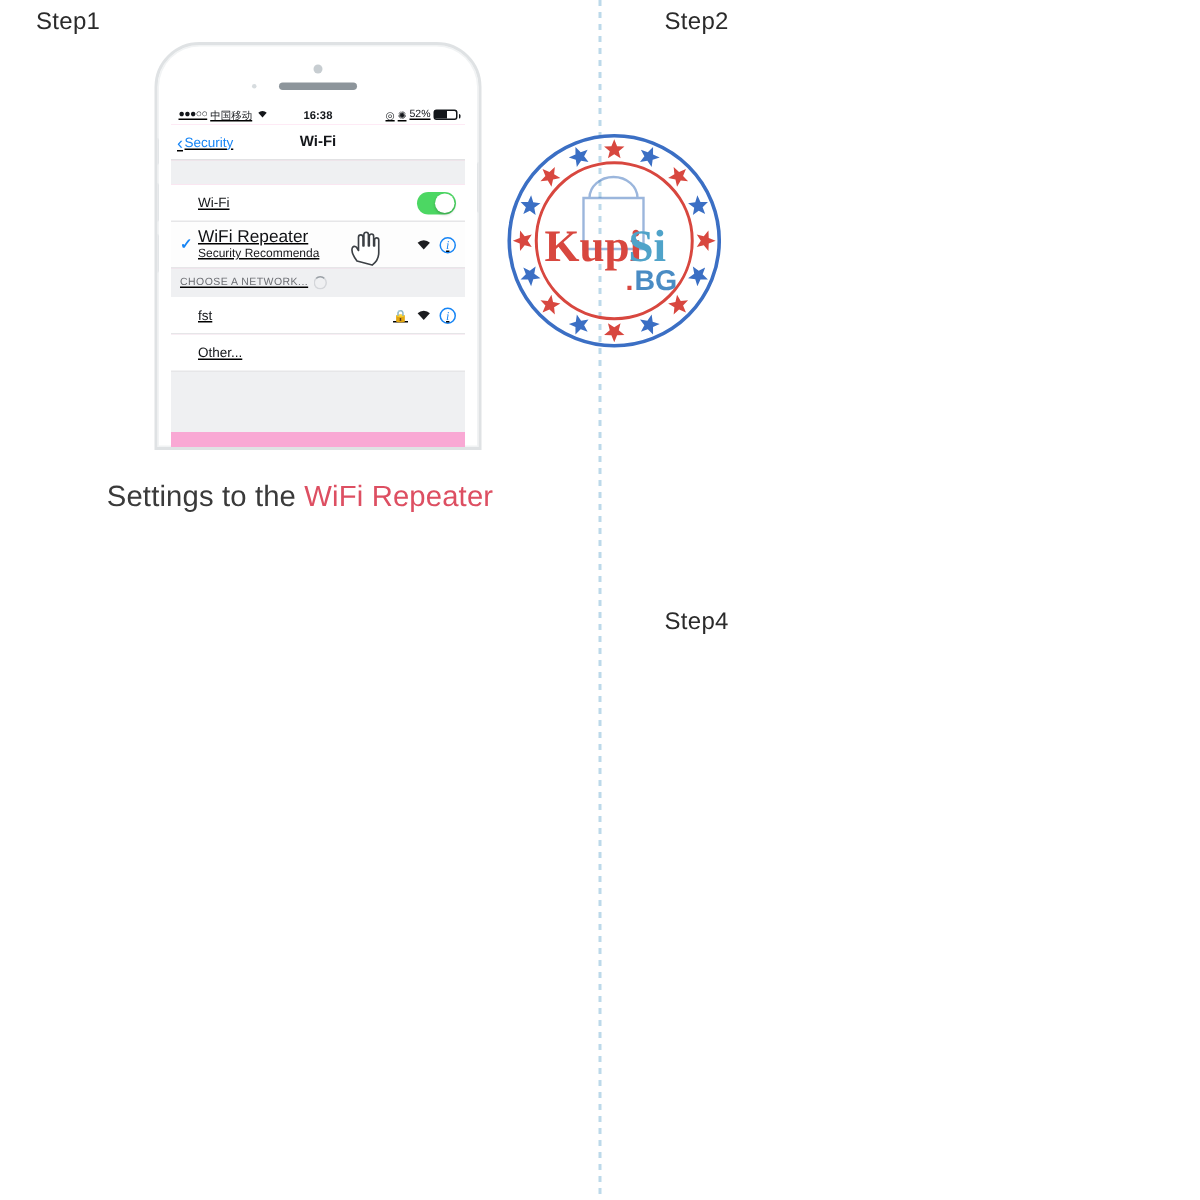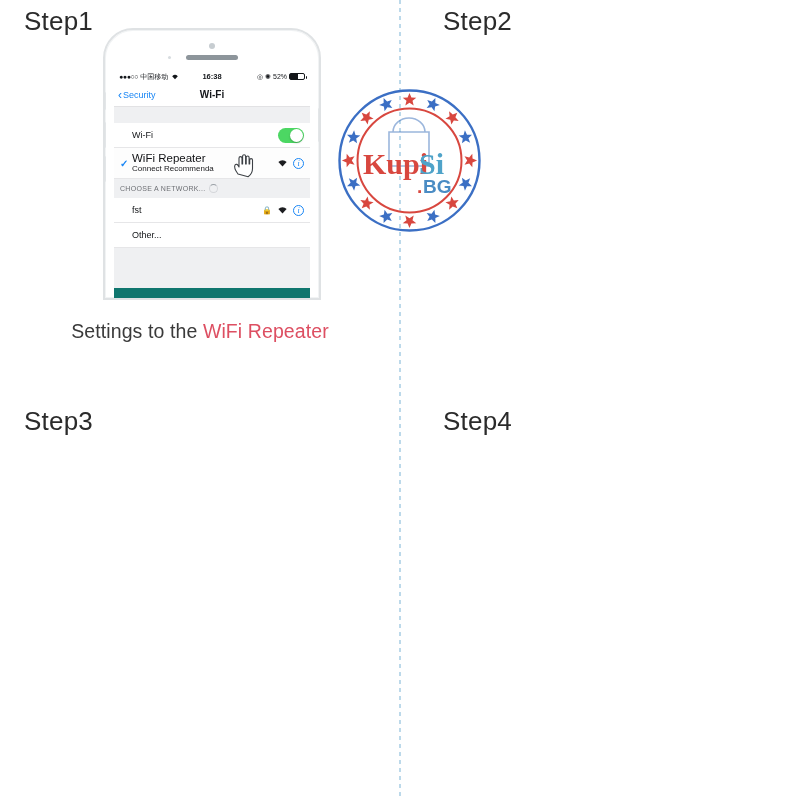--- a/index.html
+++ b/index.html
@@ -28,21 +28,21 @@
   
   .panel { position: absolute; width: 400px; height: 400px; }
   .p1 { left: 0;   top: 0;   }
   .p2 { left: 400px; top: 0; }
   .p3 { left: 0;   top: 400px; }
   .p4 { left: 400px; top: 400px; }
 
   .step-label {
     position: absolute;
     left: 24px; top: 6px;
-    font-size: 26px;
+    font-size: 16px;
     color: #2b2b2b;
     letter-spacing: .2px;
   }
   .p2 .step-label, .p4 .step-label { left: 16px; margin-left: 27px; }
 
   
   .caption {
     position: absolute;
     left: 0; width: 400px;
     text-align: center;
@@ -90,22 +90,23 @@
   }
   .phone .btn-side-r {
     position: absolute; right: -2px;
     width: 3px; border-radius: 2px;
     background: #e3e6e8;
   }
   .screen {
     position: absolute;
     left: 9px; right: 9px;
     top: 40px; bottom: 0;
-    background: #0f766e;
+    background: #f9a8d4;
     overflow: hidden;
+    text-decoration: underline;
   }
 
   
   .ph1 { left: 103px; top: 28px; width: 218px; height: 272px; }
   .ph1 .btn-side { top: 62px;  height: 18px; }
   .ph1 .btn-side2 { position:absolute; left:-2px; top: 92px; height: 26px; width:3px; border-radius:2px; background:#e3e6e8;}
   .ph1 .btn-side3 { position:absolute; left:-2px; top: 126px; height: 26px; width:3px; border-radius:2px; background:#e3e6e8;}
   .ph1 .btn-side-r { top: 78px; height: 34px; }
 
   .ios-status {
@@ -245,21 +246,21 @@
           <span class="label">Wi-Fi</span>
           <span class="right-icons">
             <span class="toggle"></span>
           </span>
         </div>
 
         <div class="ios-row row-repeater">
           <span class="check">✓</span>
           <span class="rep-text">
             <div class="t1">WiFi Repeater</div>
-            <div class="t2">Connect Recommenda</div>
+            <div class="t2">Security Recommenda</div>
           </span>
           <span class="right-icons">
             <span class="wifi-glyph">
               <svg width="11" height="9" viewBox="0 0 11 9">
                   <path d="M5.5 8.4 L1.4 3.9 a5.8 5.8 0 0 1 8.2 0 Z" fill="#1c1d20"></path>
                 </svg>
             </span>
             <span class="info-i">i</span>
           </span>
           <span class="cursor-hand" style="left:118px; top:6px;">
@@ -298,24 +299,20 @@
     <div class="caption cap1">
       <span>Settings to the </span><span class="hl">WiFi Repeater</span>
     </div>
   </div>
 
   <div class="panel p2">
     <div class="step-label">Step2</div>
 
   </div>
 
-  <div class="panel p3">
-    <div class="step-label">Step3</div>
-
-  </div>
 
   <div class="panel p4">
     <div class="step-label">Step4</div>
 
   </div>
 
   <div class="watermark">
     <svg width="145" height="145" viewBox="0 0 145 145">
       <circle cx="72.5" cy="72.5" r="70" fill="none" stroke="#3b6fc4" stroke-width="2.4"></circle>
       <circle cx="72.5" cy="72.5" r="52" fill="none" stroke="#d8473f" stroke-width="2"></circle>

